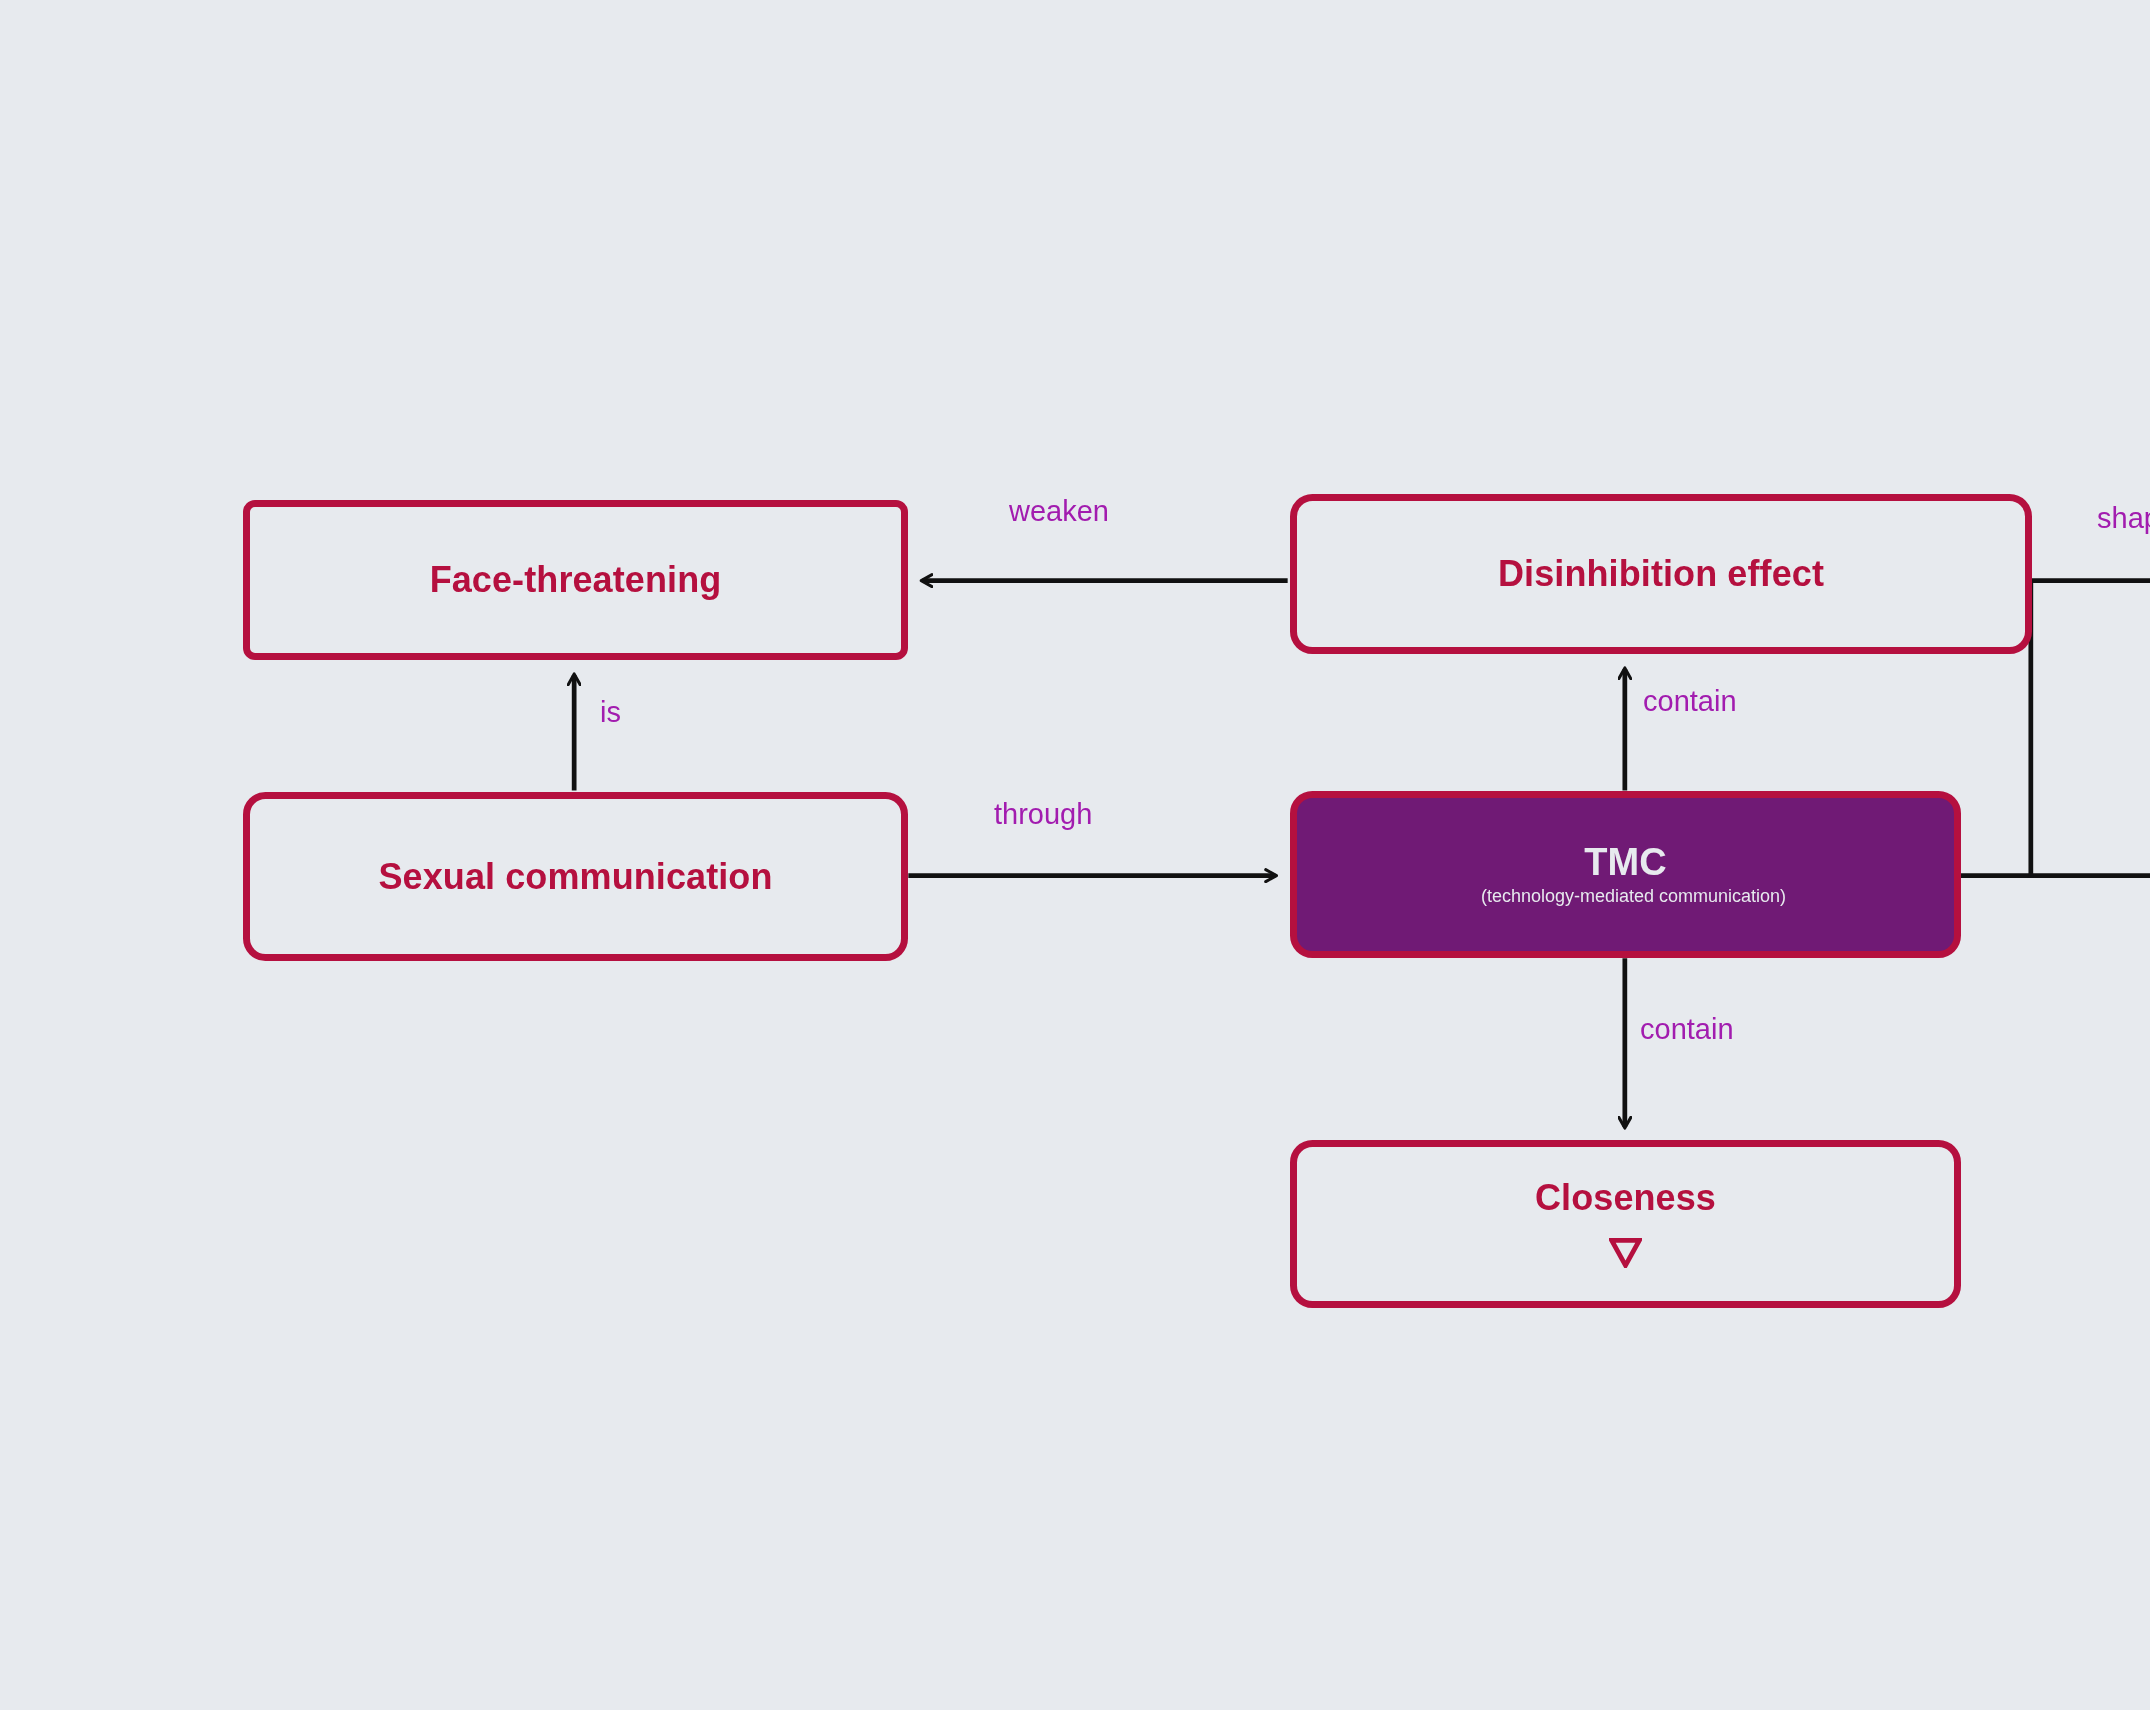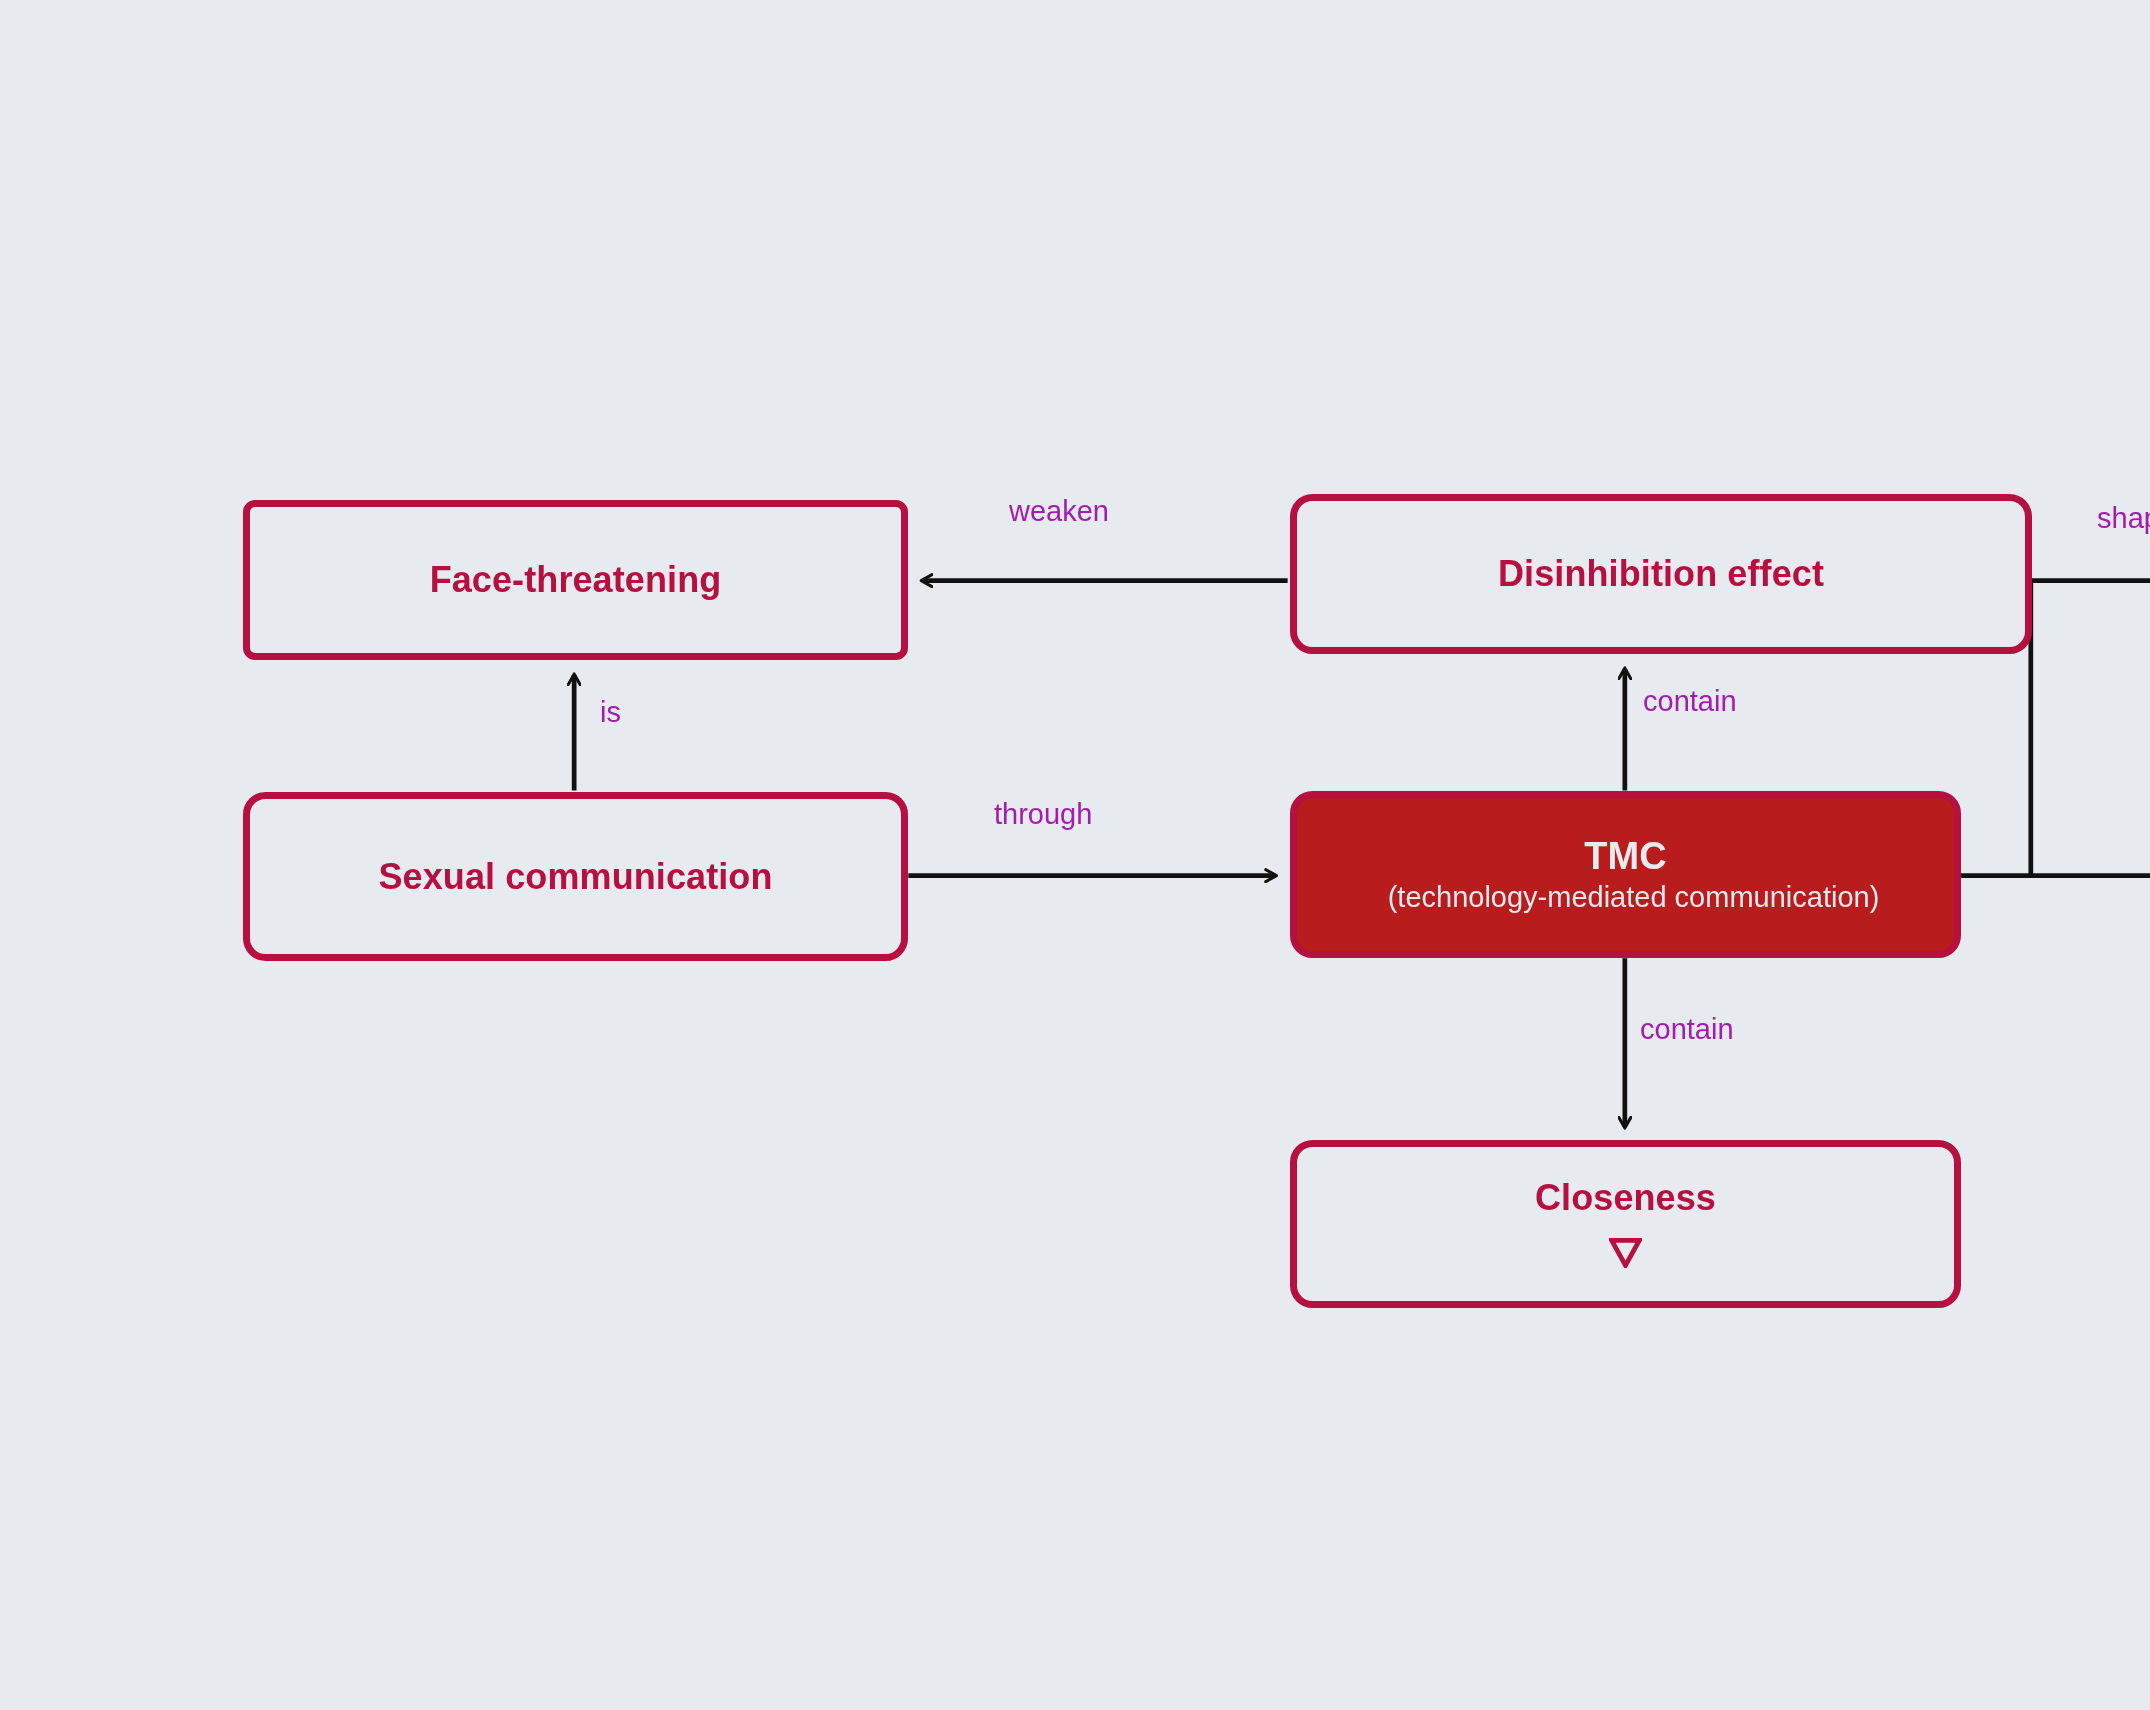--- a/index.html
+++ b/index.html
@@ -35,21 +35,21 @@
     align-items: center;
     justify-content: center;
     text-align: center;
     line-height: 1.04;
   }
   .node.outline {
     border: 7.3px solid #b5103f;
     background: #e7eaee;
   }
   .node.filled {
-    background: #b91c1c;
+    background: #701a75;
     border: 7.3px solid #b5103f;
   }
   .node-title {
     font-weight: bold;
     letter-spacing: 0.1px;
     white-space: nowrap;
   }
   .node.outline .node-title { color: #b5103f; }
   .node.filled  .node-title { color: #e7eaee; }
   .node-sub {
@@ -85,21 +85,21 @@
   #n-face        { left: 243px;  top: 500px; width: 665px; height: 160px; border-radius: 12px; }
   #n-disinhib    { left: 1290px; top: 494px; width: 742px; height: 160px; }
   #n-sexcomm     { left: 243px;  top: 792px; width: 665px; height: 169px; }
   #n-tmc         { left: 1290px; top: 791px; width: 671px; height: 167px; }
   #n-closeness   { left: 1290px; top: 1140px; width: 671px; height: 168px; }
 
   #n-face .node-title        { font-size: 36px; }
   #n-disinhib .node-title    { font-size: 36px; }
   #n-sexcomm .node-title     { font-size: 36px; }
   #n-tmc .node-title         { font-size: 38px; }
-  #n-tmc .node-sub           { font-size: 29px; margin-top: 5.2px; margin-left: 16px; }
+  #n-tmc .node-sub           { font-size: 18px; margin-top: 5.2px; margin-left: 16px; }
   #n-closeness .node-title   { font-size: 36px; }
 
   #lbl-weaken  { left: 1009px; top: 497px; }
   #lbl-is      { left: 600px; top: 698px; }
   #lbl-shape   { left: 2097px; top: 504px; }
   #lbl-contain { left: 1643px; top: 687px; }
   #lbl-through { left: 994px; top: 800px; }
   #lbl-overuse { left: 1640px; top: 1015px; }
 </style>
 </head>

